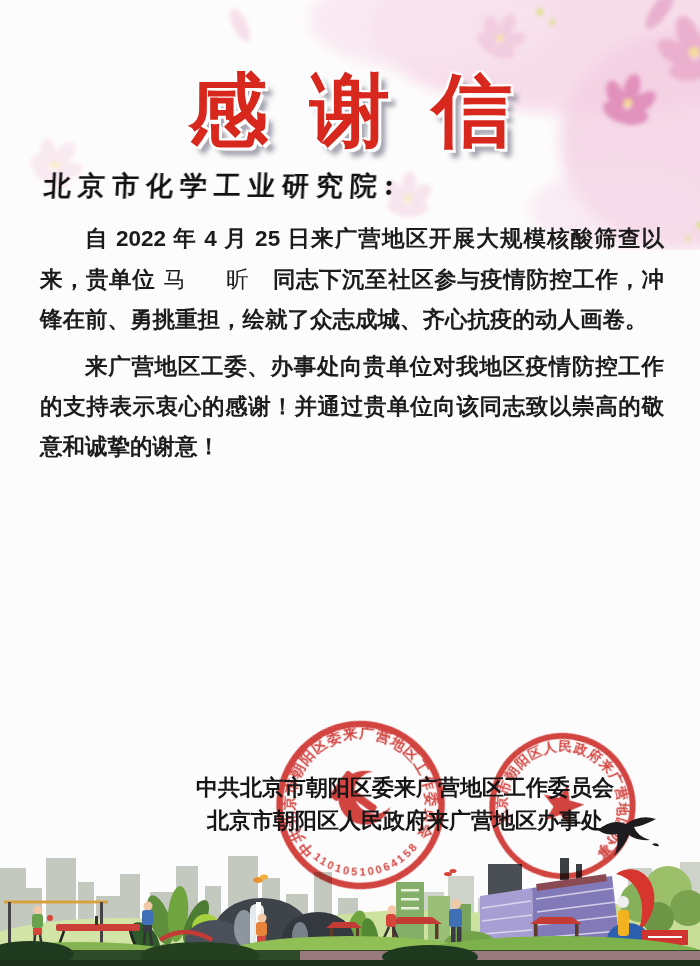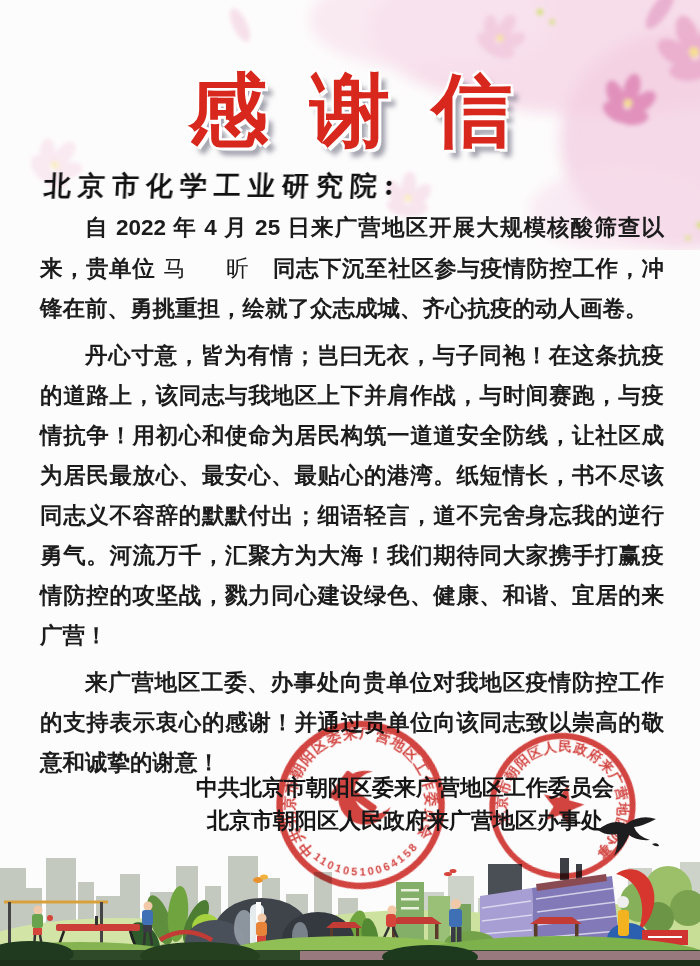--- a/index.html
+++ b/index.html
@@ -23,21 +23,21 @@
   }
   
   .salutation{
     position:absolute; top:168px; left:44px; z-index:2;
     font-family:"DejaVu Serif", serif; font-weight:bold;
     font-size:27px; letter-spacing:7px; color:#111;
     transform:skewX(-3deg);
   }
   
   .body-text{
-    position:absolute; top:208px; left:40px; right:36px; z-index:2;
+    position:absolute; top:219px; left:40px; right:36px; z-index:2;
     font-size:22.5px; line-height:40px; font-weight:700; color:#1c1c1c;
     text-align:justify;
   }
   .body-text p{margin:0 0 7px 0; text-indent:2em;}
   .name{
     font-family:"DejaVu Serif", serif; font-weight:500;
     letter-spacing:16px; padding:0 8px; white-space:nowrap;
   }
   
   .signature{
@@ -99,21 +99,20 @@
       <circle cx="688" cy="238" r="2.4" fill="#d9e87e"></circle>
     </g>
   </svg>
 
   <h1 class="title">感谢信</h1>
 
   <div class="salutation">北京市化学工业研究院:</div>
 
   <div class="body-text">
     <p><span>自 2022 年 4 月 25 日来广营地区开展大规模核酸筛查以来，贵单位</span><span class="name">马  昕</span><span>同志下沉至社区参与疫情防控工作，冲锋在前、勇挑重担，绘就了众志成城、齐心抗疫的动人画卷。</span></p>
-    <p>丹心寸意，皆为有情；岂曰无衣，与子同袍！在这条抗疫的道路上，该同志与我地区上下并肩作战，与时间赛跑，与疫情抗争！用初心和使命为居民构筑一道道安全防线，让社区成为居民最放心、最安心、最贴心的港湾。纸短情长，书不尽该同志义不容辞的默默付出；细语轻言，道不完舍身忘我的逆行勇气。河流万千，汇聚方为大海！我们期待同大家携手打赢疫情防控的攻坚战，戮力同心建设绿色、健康、和谐、宜居的来广营！</p>
     <p>来广营地区工委、办事处向贵单位对我地区疫情防控工作的支持表示衷心的感谢！并通过贵单位向该同志致以崇高的敬意和诚挚的谢意！</p>
   </div>
 
   <div class="stamp stamp-left">
     <svg width="174" height="174" viewBox="0 0 174 174">
       <defs>
         <path id="arcL" d="M 33.4,124.5 A 66,66 0 1 1 140.6,124.5" fill="none"></path>
         <path id="arcLnum" d="M 24.9,122 A 72,72 0 0 0 149.1,122" fill="none"></path>
       </defs>
       <circle cx="87" cy="87" r="81" fill="none" stroke="#d03430" stroke-width="6.5"></circle>

